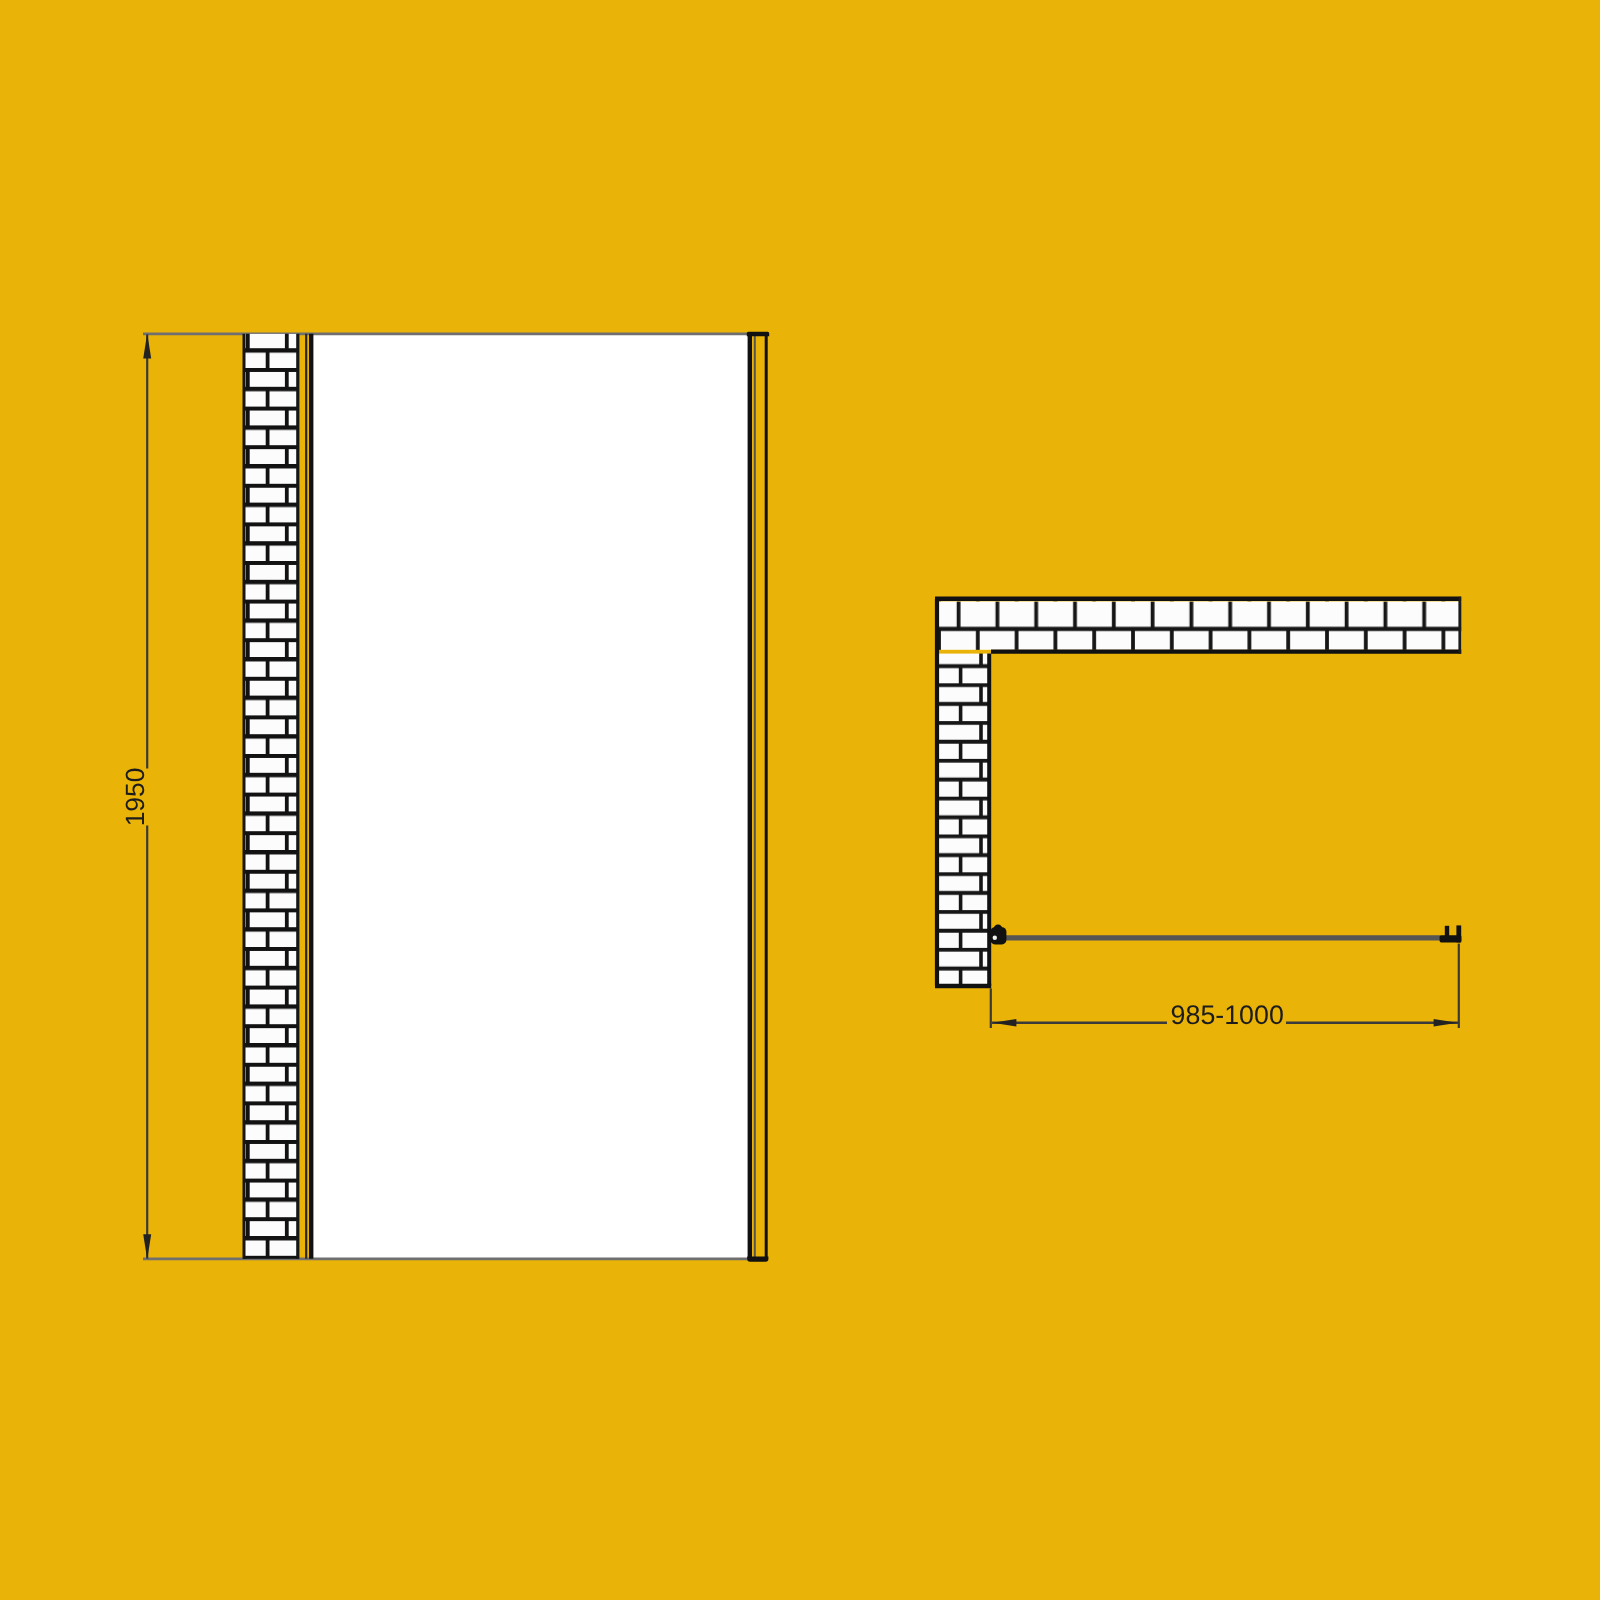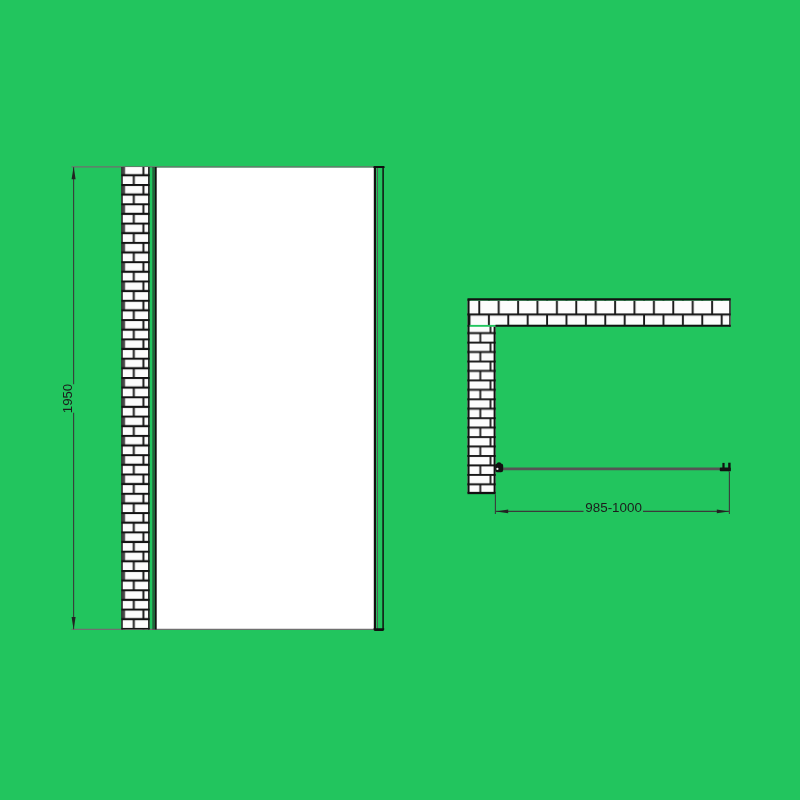--- a/index.html
+++ b/index.html
@@ -1,16 +1,16 @@
 <!DOCTYPE html>
 <html><head>
 <meta charset="utf-8">
 <style>
   html,body{margin:0;padding:0;background:#ffffff;}
-  .canvas{position:relative;width:800px;height:800px;background:#22c55e;overflow:hidden;}
+  .canvas{position:relative;width:800px;height:800px;background:#eab308;overflow:hidden;}
   text{font-family:"Liberation Sans", sans-serif;}
 </style>
 </head>
 <body>
 <div class="canvas">
 <svg width="800" height="800" viewBox="0 0 800 800" xmlns="http://www.w3.org/2000/svg">
 <defs>
   <pattern id="brickElev" patternUnits="userSpaceOnUse" x="121.5" y="164.7" width="28" height="19.3">
     <rect x="0" y="0" width="28" height="19.3" fill="#fcfcfc"></rect>
     <line x1="0" y1="0.9" x2="28" y2="0.9" stroke="#121212" stroke-width="2.2"></line>

